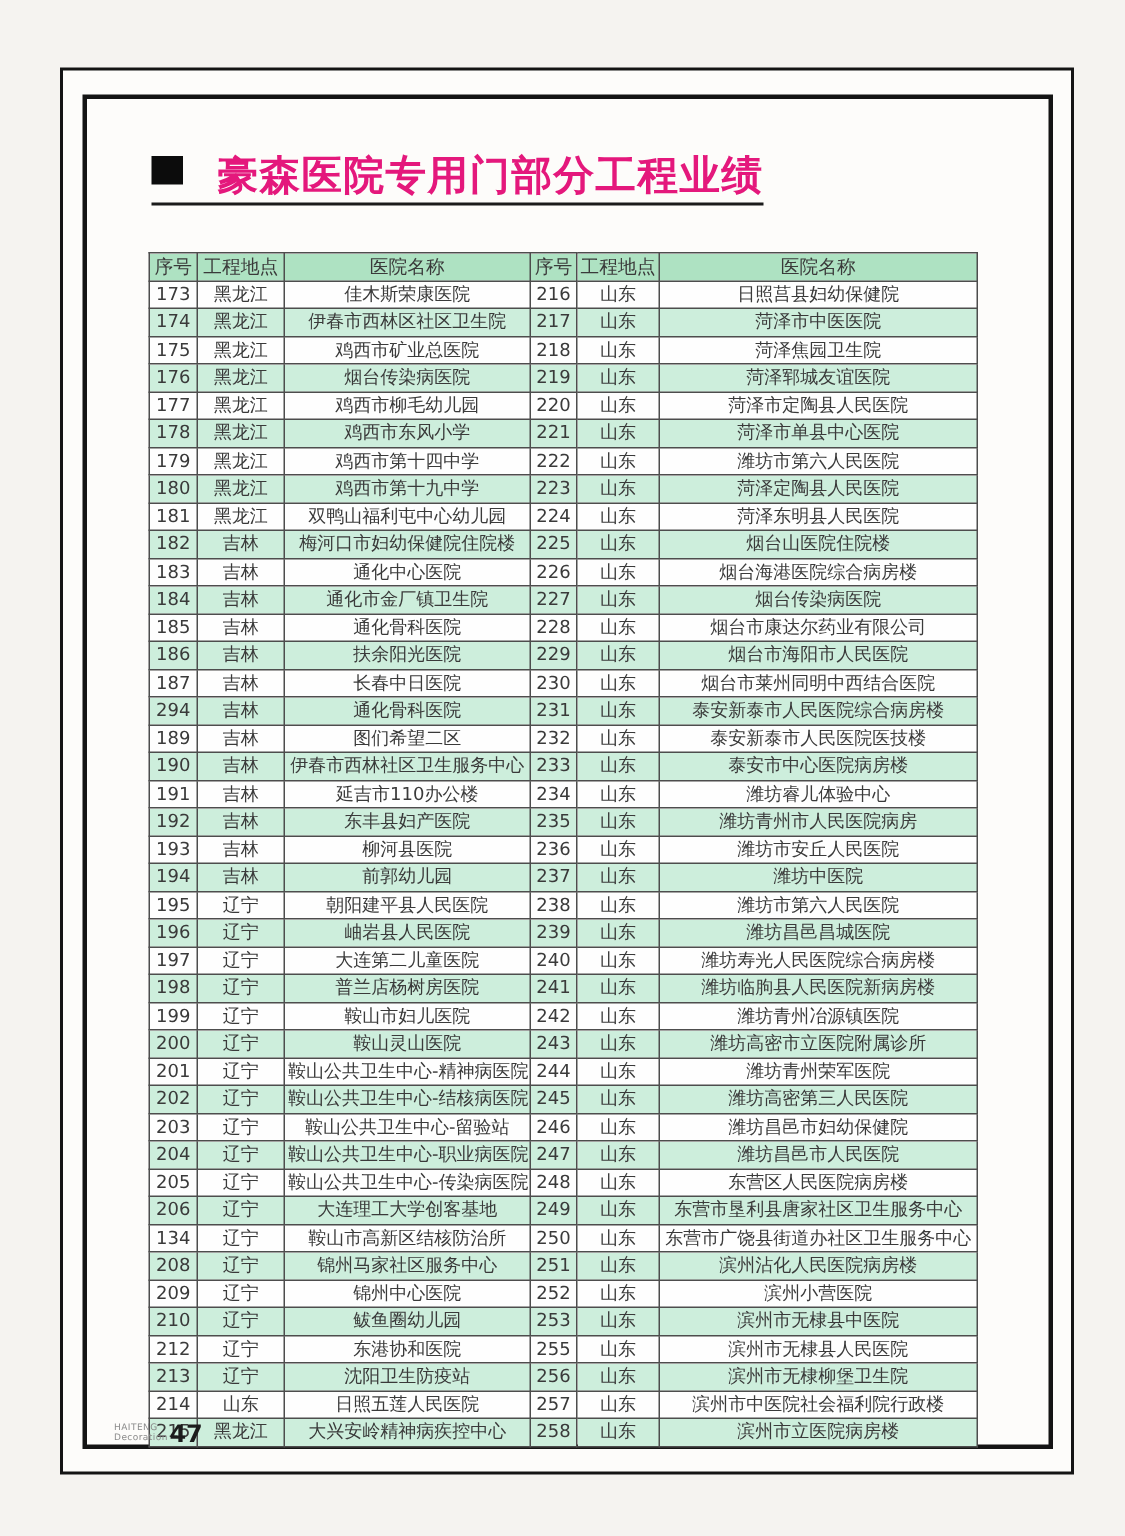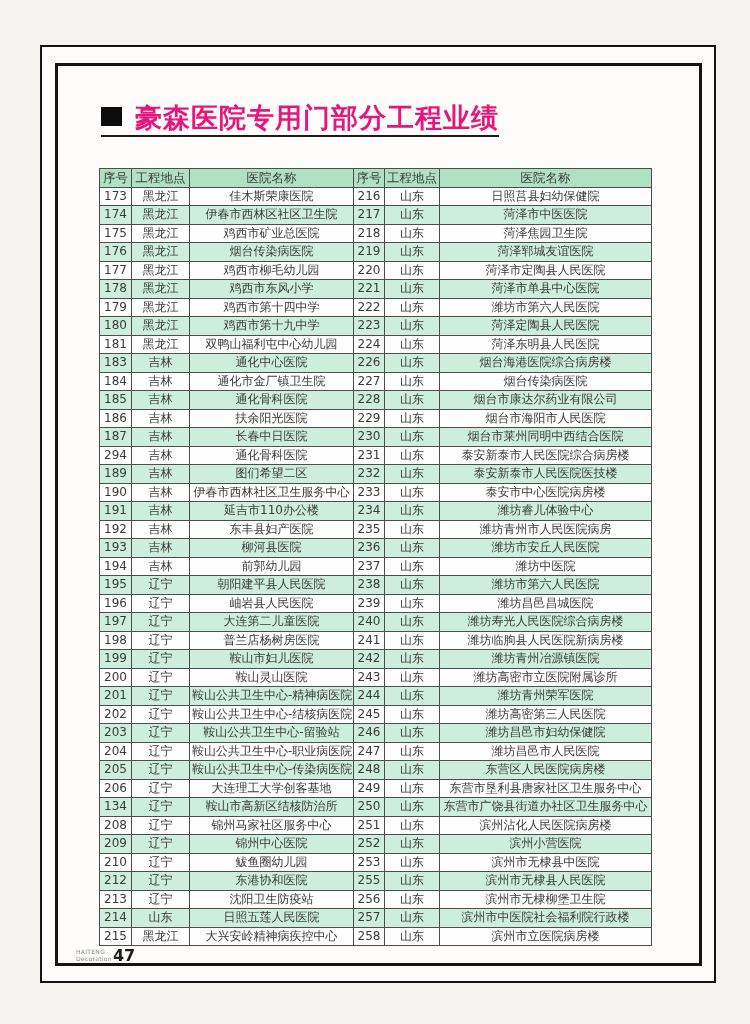--- a/index.html
+++ b/index.html
@@ -12,21 +12,21 @@
   .outer-frame{
     position:absolute;left:40px;top:45px;width:676px;height:938px;
     border:2px solid #141414;background:#fdfcfa;box-sizing:border-box;
   }
   .inner-frame{
     position:absolute;left:13px;top:16px;width:647px;height:903px;
     border:3px solid #141414;box-sizing:border-box;background:#fdfcfa;
   }
   .title-block{
     position:absolute;left:43px;top:38px;
-    display:flex;align-items:center;gap:13px;
+    display:flex;align-items:flex-start;gap:23px;
     border-bottom:2px solid #1b1b1b;padding-bottom:4px;
   }
   .title-square{width:21px;height:19px;background:#0c0c0c;margin-bottom:2px;}
   .page-title{
     font-size:27px;font-weight:bold;color:#e4187c;
     letter-spacing:1px;line-height:1;white-space:nowrap;
   }
   .perf-table{
     position:absolute;left:41px;top:102px;width:552px;
     border-collapse:collapse;table-layout:fixed;
@@ -156,20 +156,28 @@
           </tr>
           <tr>
             <td>181</td>
             <td>黑龙江</td>
             <td>双鸭山福利屯中心幼儿园</td>
             <td>224</td>
             <td>山东</td>
             <td>菏泽东明县人民医院</td>
           </tr>
           <tr>
+            <td>182</td>
+            <td>吉林</td>
+            <td>梅河口市妇幼保健院住院楼</td>
+            <td>225</td>
+            <td>山东</td>
+            <td>烟台山医院住院楼</td>
+          </tr>
+          <tr>
             <td>183</td>
             <td>吉林</td>
             <td>通化中心医院</td>
             <td>226</td>
             <td>山东</td>
             <td>烟台海港医院综合病房楼</td>
           </tr>
           <tr>
             <td>184</td>
             <td>吉林</td>

